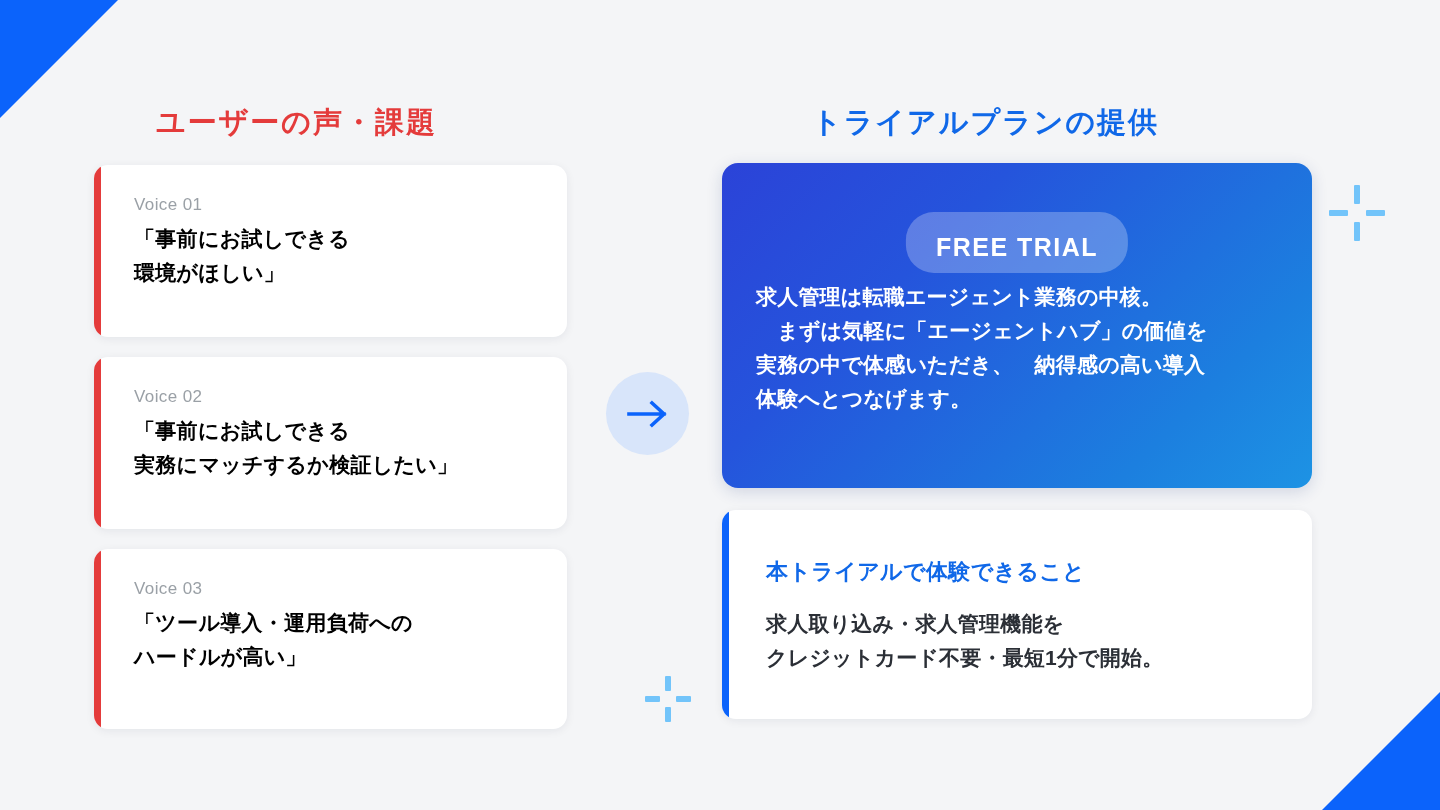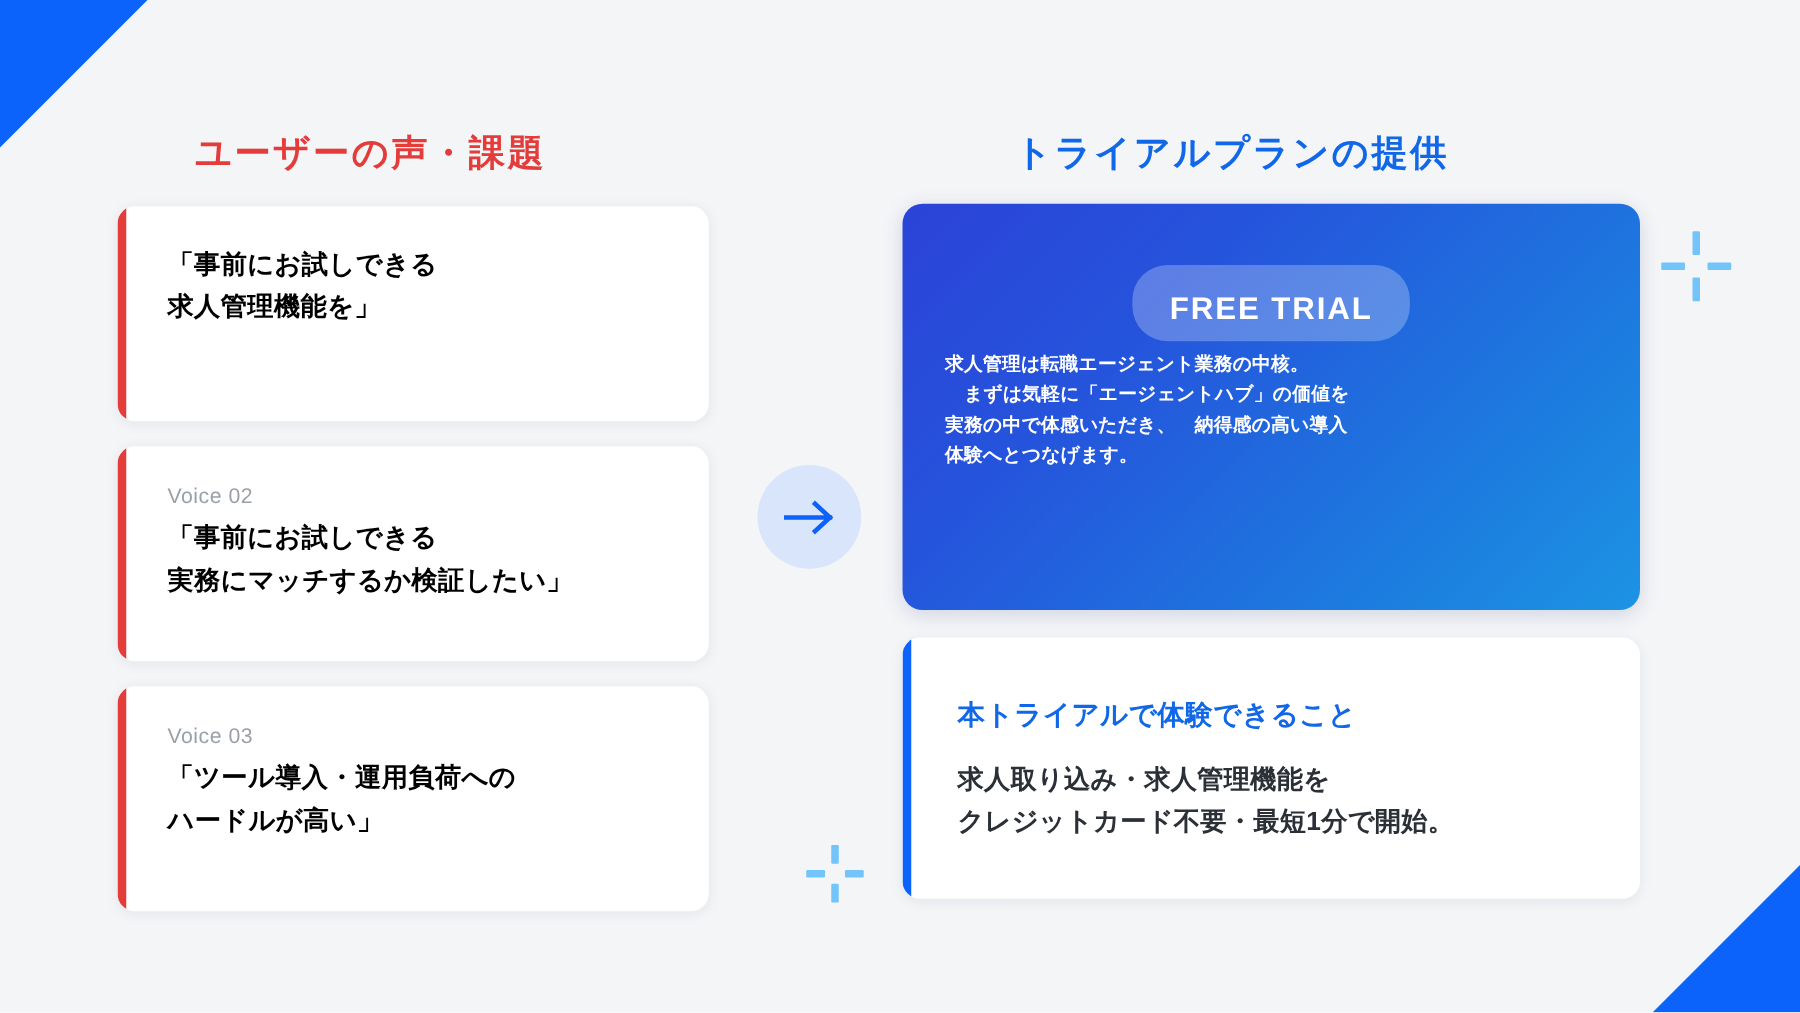--- a/index.html
+++ b/index.html
@@ -114,21 +114,21 @@
     font-weight:bold;
     letter-spacing:1.5px;
     padding:21px 30px 11px;
     border-radius:28px;
     white-space:nowrap;
   }
   .trial-body {
     position:absolute;
     left:34px; right:26px; top:117px;
     color:#FFFFFF;
-    font-size:15px;
+    font-size:21px;
     font-weight:bold;
     line-height:1.62;
     letter-spacing:0.2px;
   }
   .trial-body .ln { display:block; white-space:nowrap; }
 
   
   .feature-card {
     position:absolute;
     left:722px; top:510px;
@@ -196,23 +196,24 @@
       <span class="h-right"></span>
   </div>
 
   <div class="heading heading-right">トライアルプランの提供</div>
 
   <div class="heading heading-left">ユーザーの声・課題</div>
 
   <div class="voice-card" id="voice-card-0">
     <div class="accent"></div>
     <div class="body">
+      <div class="voice-label">Voice 01</div>
       <div class="voice-quote">
         <span class="ln">「事前にお試しできる</span>
-        <span class="ln">求人管理機能を」</span>
+        <span class="ln">環境がほしい」</span>
       </div>
     </div>
   </div>
 
   <div class="voice-card" id="voice-card-1">
     <div class="accent"></div>
     <div class="body">
       <div class="voice-label">Voice 02</div>
       <div class="voice-quote">
         <span class="ln">「事前にお試しできる</span>

